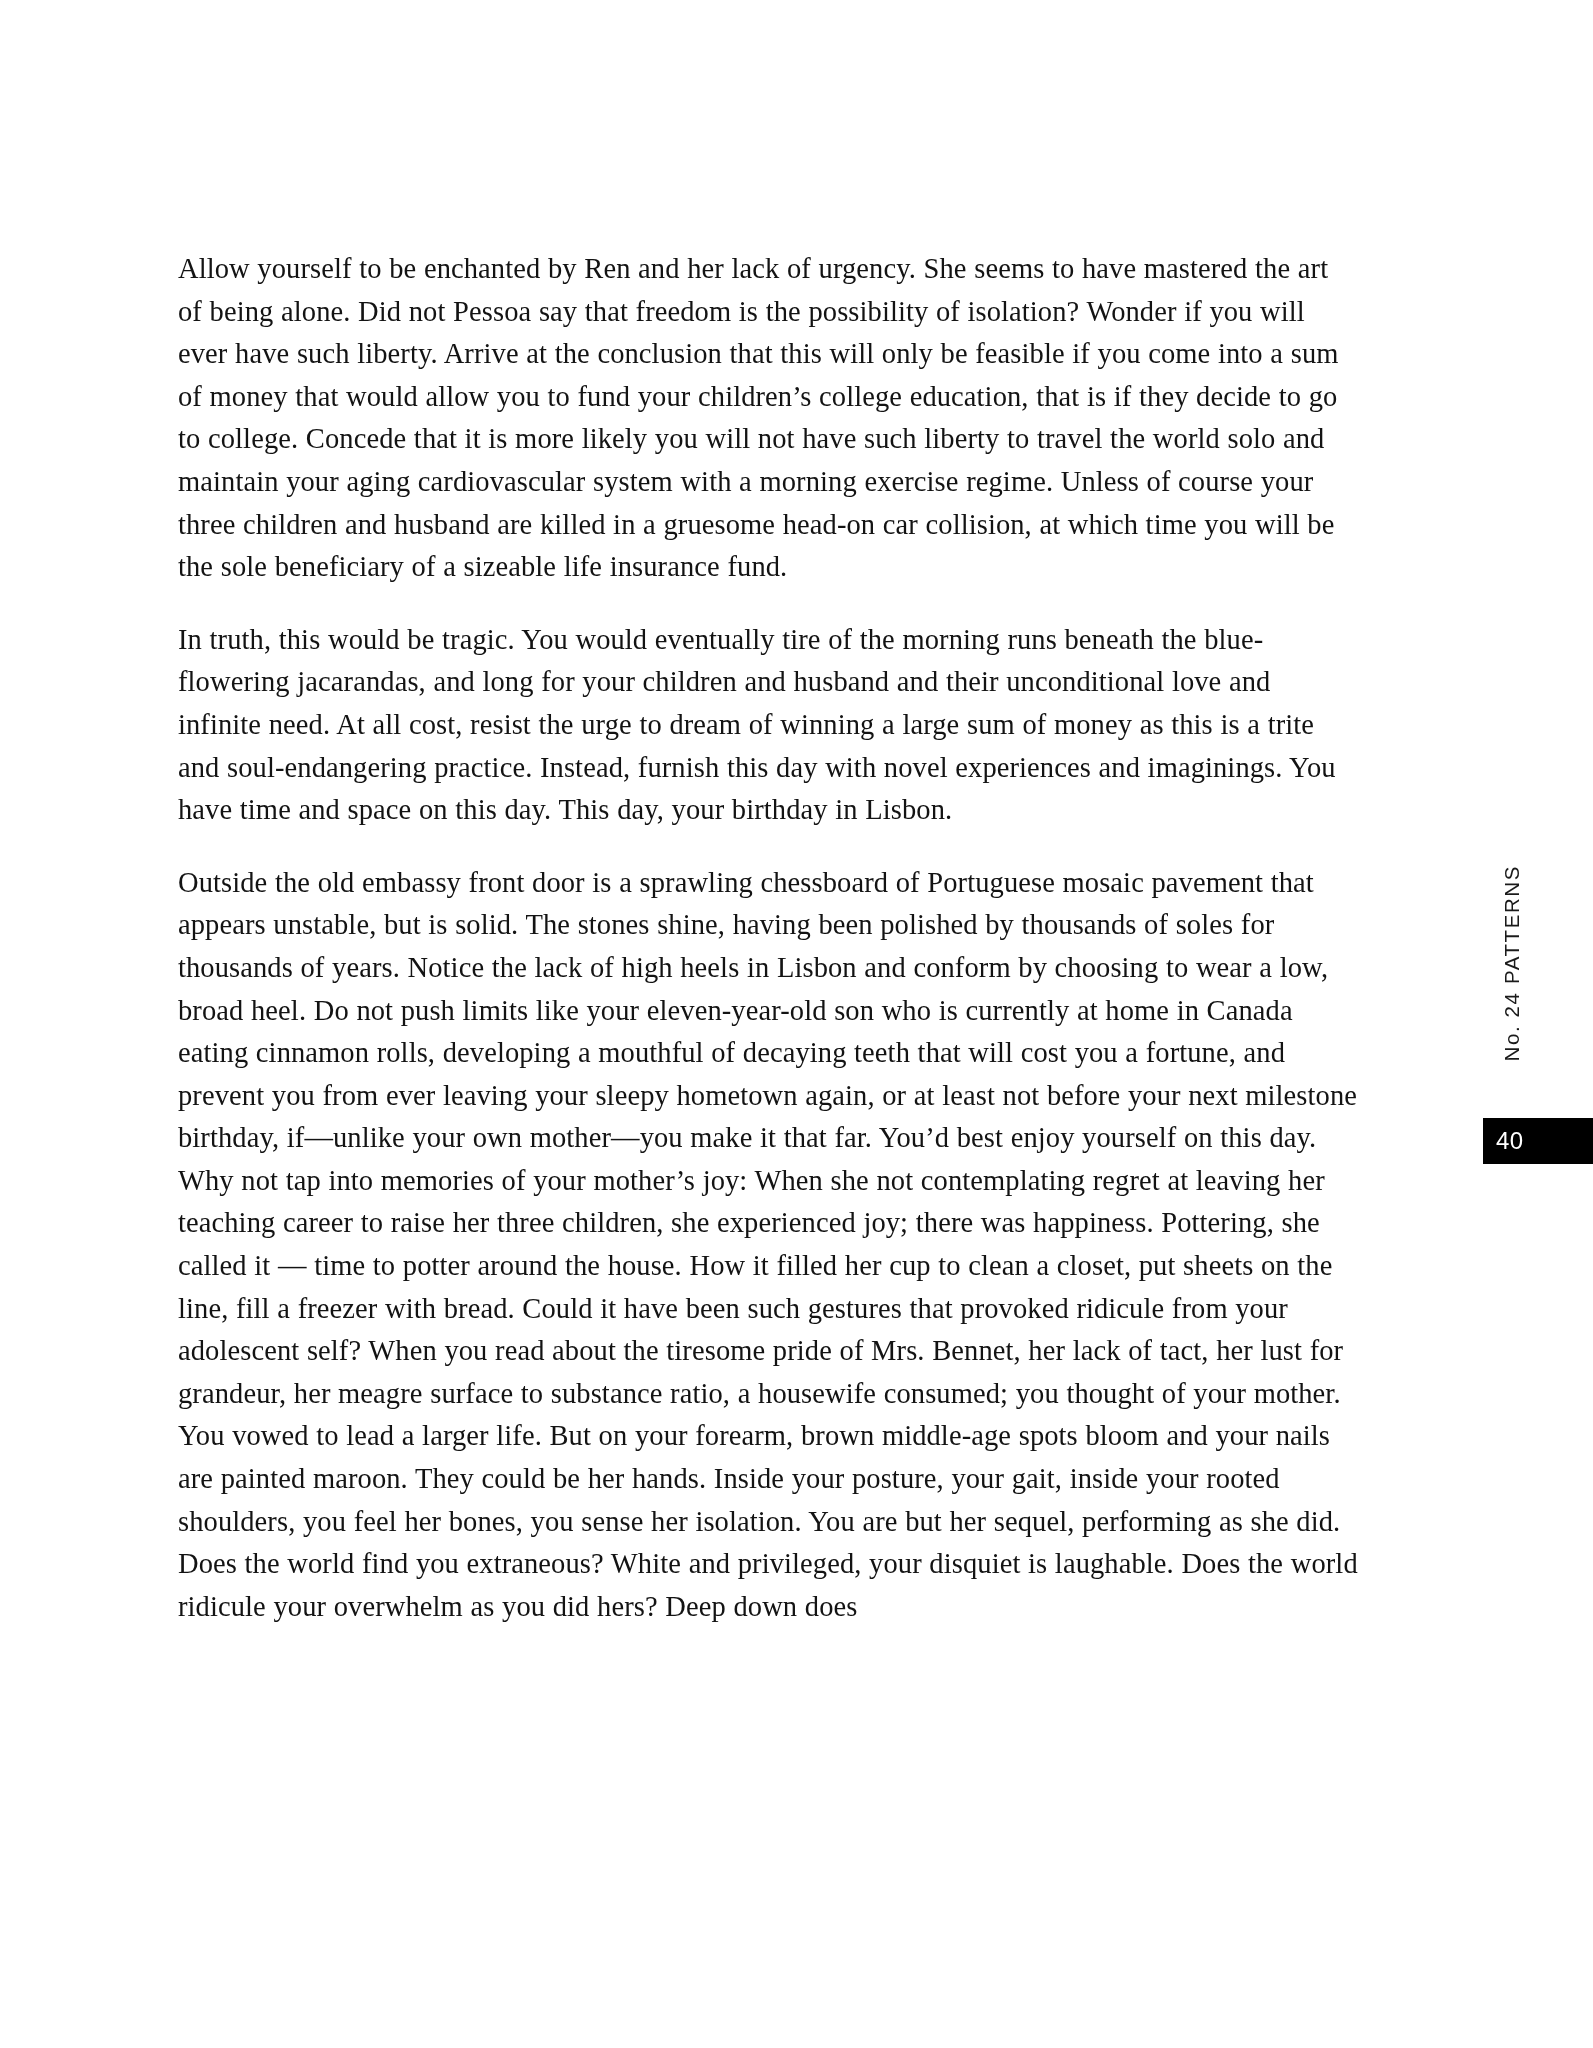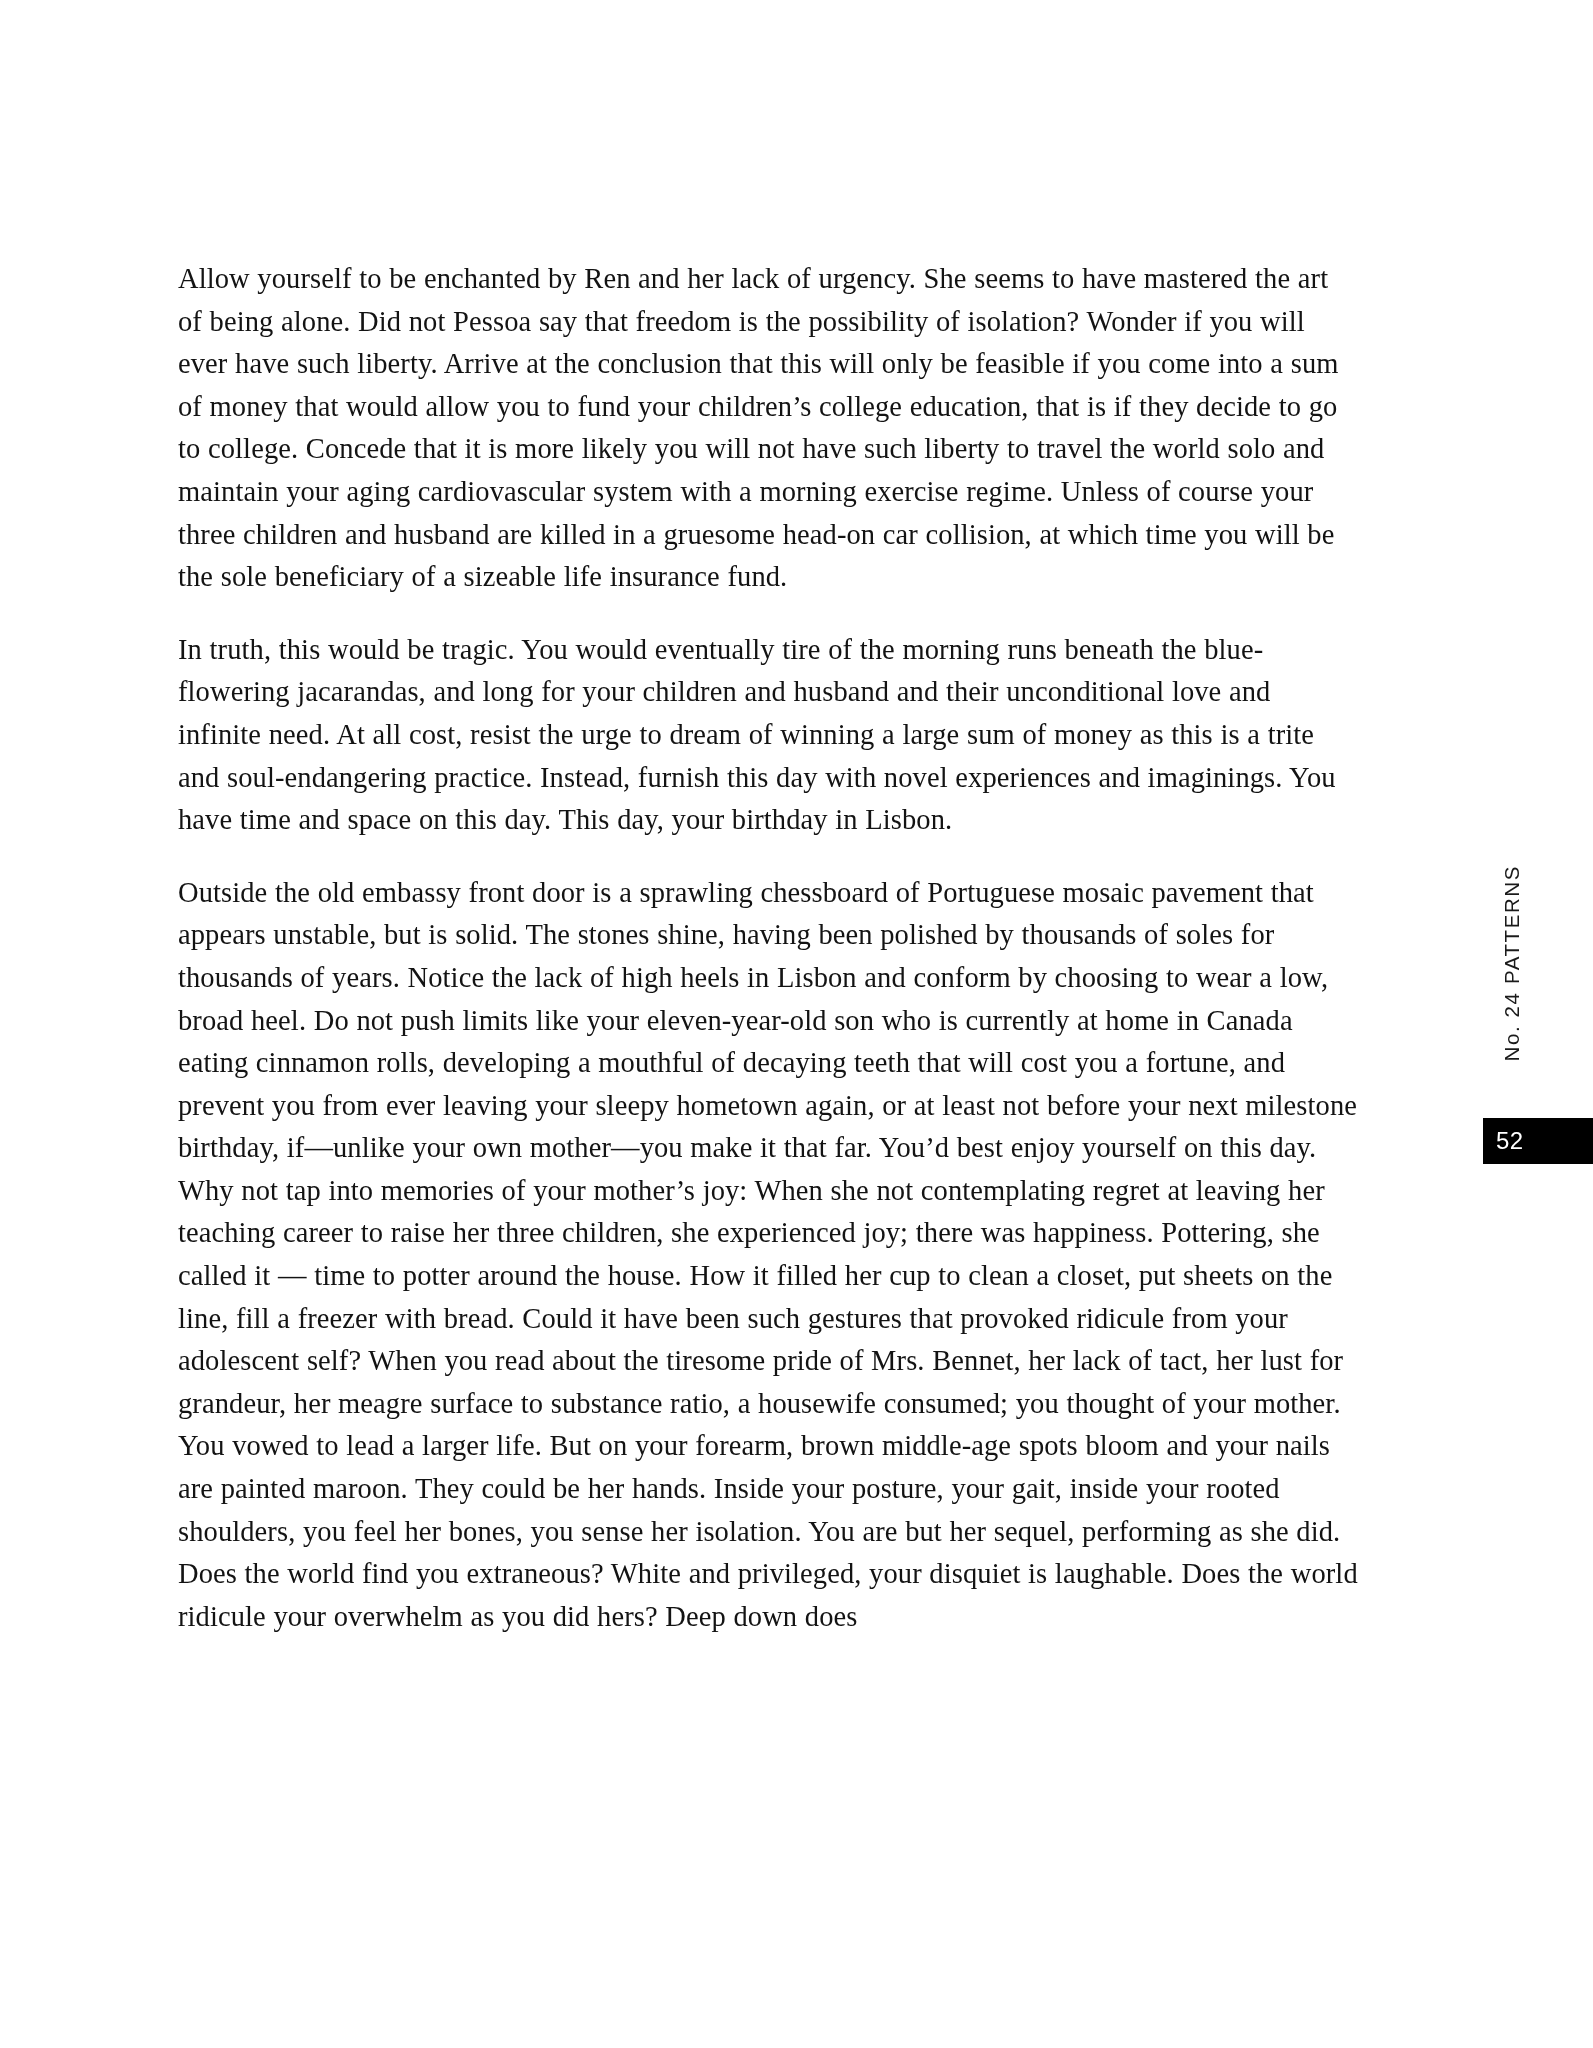--- a/index.html
+++ b/index.html
@@ -18,21 +18,21 @@
 
   .page {
     position: absolute;
     inset: 0;
     background: #ffffff;
   }
 
   .text-column {
     position: absolute;
     left: 178px;
-    top: 258px;
+    top: 248px;
     width: 1180px;
   }
 
   .para {
     font-family: "Liberation Serif", serif;
     font-size: 28.5px;
     line-height: 42.6px;
     text-align: left;
     color: #131313;
     margin: 0 0 30px 0;
@@ -95,16 +95,16 @@
     <p class="para">Allow yourself to be enchanted by Ren and her lack of urgency. She seems to have mastered the art of being alone. Did not Pessoa say that freedom is the possibility of isolation? Wonder if you will ever have such liberty. Arrive at the conclusion that this will only be feasible if you come into a sum of money that would allow you to fund your children’s college education, that is if they decide to go to college. Concede that it is more likely you will not have such liberty to travel the world solo and maintain your aging cardiovascular system with a morning exercise regime. Unless of course your three children and husband are killed in a gruesome head-on car collision, at which time you will be the sole beneficiary of a sizeable life insurance fund.</p>
     <p class="para">In truth, this would be tragic. You would eventually tire of the morning runs beneath the blue-flowering jacarandas, and long for your children and husband and their unconditional love and infinite need. At all cost, resist the urge to dream of winning a large sum of money as this is a trite and soul-endangering practice. Instead, furnish this day with novel experiences and imaginings. You have time and space on this day. This day, your birthday in Lisbon.</p>
     <p class="para">Outside the old embassy front door is a sprawling chessboard of Portuguese mosaic pavement that appears unstable, but is solid. The stones shine, having been polished by thousands of soles for thousands of years. Notice the lack of high heels in Lisbon and conform by choosing to wear a low, broad heel. Do not push limits like your eleven-year-old son who is currently at home in Canada eating cinnamon rolls, developing a mouthful of decaying teeth that will cost you a fortune, and prevent you from ever leaving your sleepy hometown again, or at least not before your next milestone birthday, if—unlike your own mother—you make it that far. You’d best enjoy yourself on this day. Why not tap into memories of your mother’s joy: When she not contemplating regret at leaving her teaching career to raise her three children, she experienced joy; there was happiness. Pottering, she called it — time to potter around the house. How it filled her cup to clean a closet, put sheets on the line, fill a freezer with bread. Could it have been such gestures that provoked ridicule from your adolescent self? When you read about the tiresome pride of Mrs. Bennet, her lack of tact, her lust for grandeur, her meagre surface to substance ratio, a housewife consumed; you thought of your mother. You vowed to lead a larger life. But on your forearm, brown middle-age spots bloom and your nails are painted maroon. They could be her hands. Inside your posture, your gait, inside your rooted shoulders, you feel her bones, you sense her isolation. You are but her sequel, performing as she did. Does the world find you extraneous? White and privileged, your disquiet is laughable. Does the world ridicule your overwhelm as you did hers? Deep down does</p>
   </div>
 
   <div class="running-head">
     <span>No. 24 PATTERNS</span>
   </div>
 
   <div class="folio-tab">
-    <span>52</span>
+    <span>40</span>
   </div>
 
 </div>
 
 </body></html>

